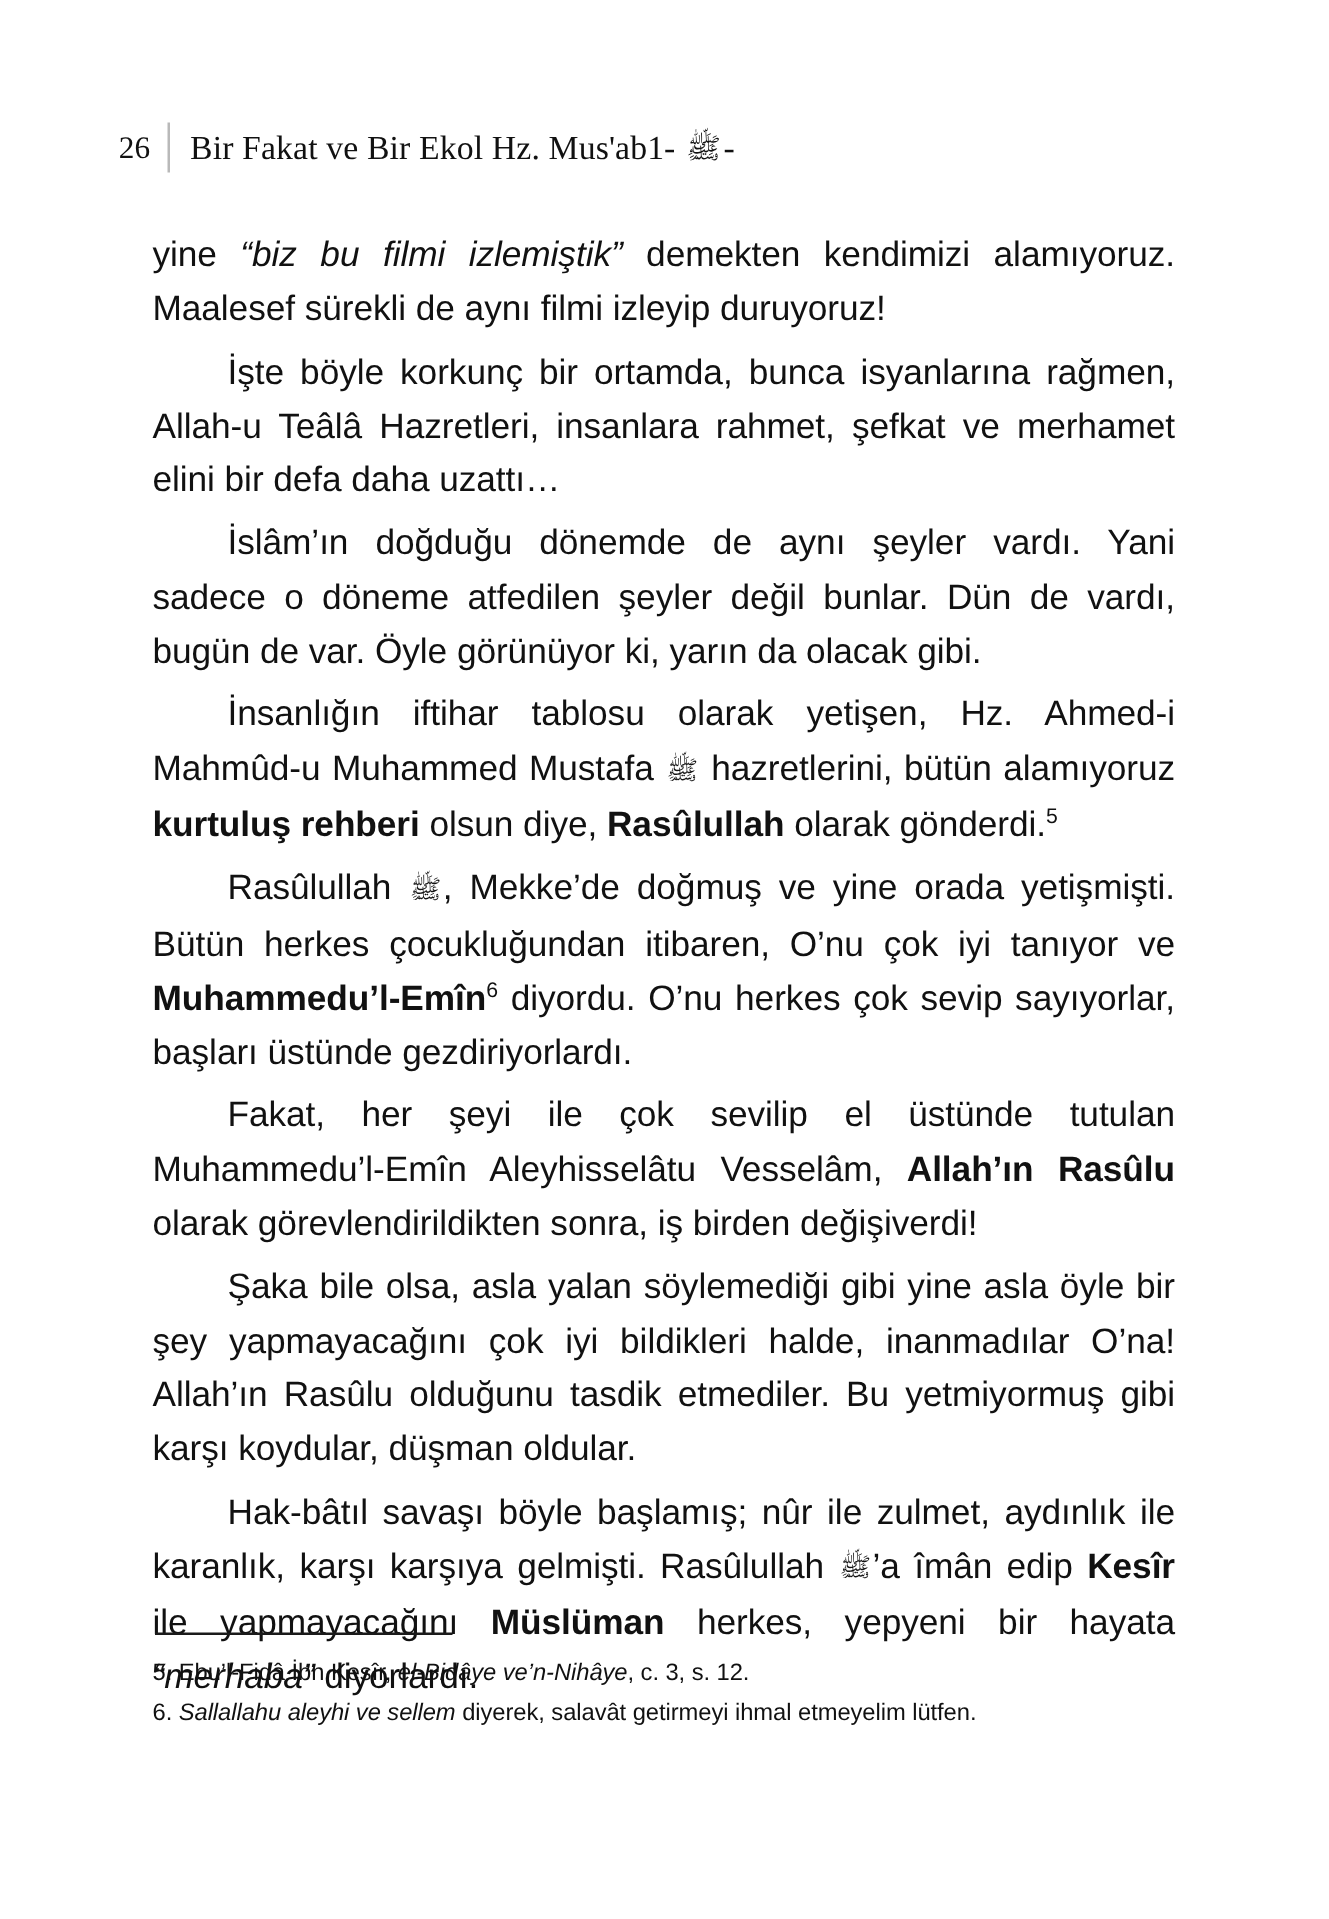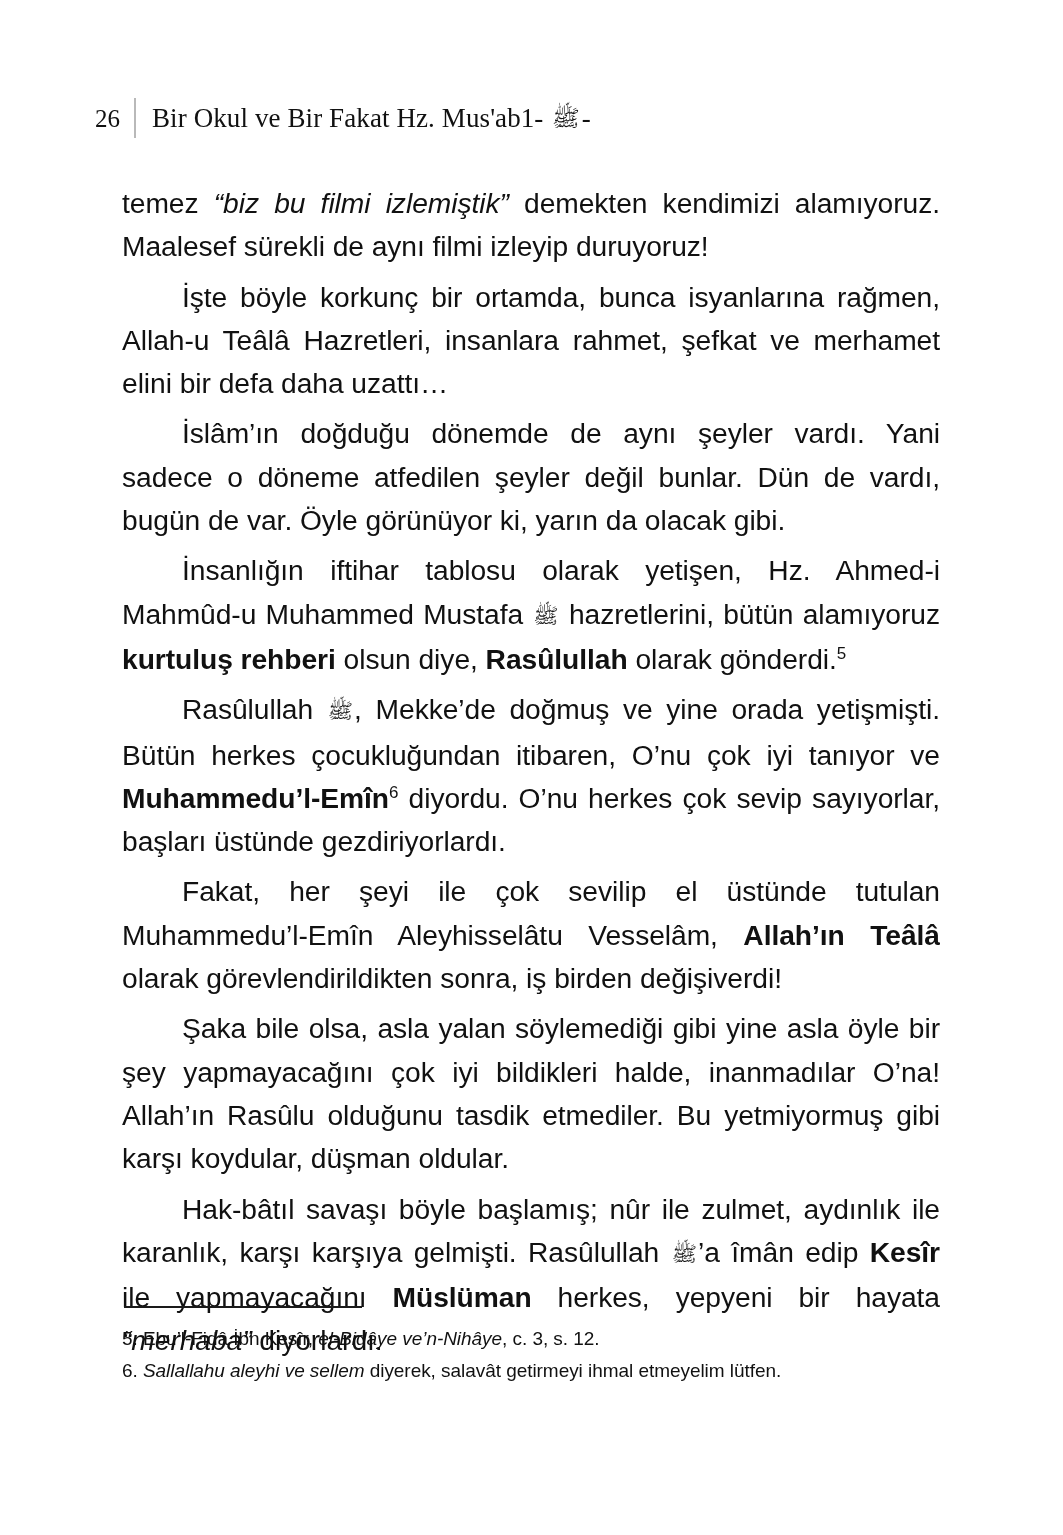--- a/index.html
+++ b/index.html
@@ -115,31 +115,31 @@
 </style>
 </head>
 <body>
 
 <div class="page">
 
   <div class="header">
     <span class="folio">26</span>
     <span class="header-rule"></span>
     <span class="header-title">
-      <span>Bir Okul ve Bir Fakat </span><span class="bold">Hz. Mus'ab</span><span class="calig">ﷺ</span> <span>-1-</span>
+      <span>Bir Fakat ve Bir Ekol </span><span class="bold">Hz. Mus'ab</span><span class="calig">ﷺ</span> <span>-1-</span>
     </span>
   </div>
 
   <div class="body-block">
-      <p class="para first"><span>temez </span><i>“biz bu filmi izlemiştik”</i><span> demekten kendimizi alamıyoruz. Maalesef sürekli de aynı filmi izleyip duruyoruz!</span></p>
+      <p class="para first"><span>yine </span><i>“biz bu filmi izlemiştik”</i><span> demekten kendimizi alamıyoruz. Maalesef sürekli de aynı filmi izleyip duruyoruz!</span></p>
       <p class="para"><span>İşte böyle korkunç bir ortamda, bunca isyanlarına rağmen, Allah-u Teâlâ Hazretleri, insanlara rahmet, şefkat ve merhamet elini bir defa daha uzattı…</span></p>
       <p class="para"><span>İslâm’ın doğduğu dönemde de aynı şeyler vardı. Yani sadece o döneme atfedilen şeyler değil bunlar. Dün de vardı, bugün de var. Öyle görünüyor ki, yarın da olacak gibi.</span></p>
       <p class="para"><span>İnsanlığın iftihar tablosu olarak yetişen, Hz. Ahmed-i Mahmûd-u Muhammed Mustafa </span><span class="calig-sm">ﷺ</span><span> hazretlerini, bütün alamıyoruz </span><b>kurtuluş rehberi</b><span> olsun diye, </span><b>Rasûlullah</b><span> olarak gönderdi.</span><sup class="fn">5</sup></p>
       <p class="para"><span>Rasûlullah </span><span class="calig-sm">ﷺ</span><span>, Mekke’de doğmuş ve yine orada yetişmişti. Bütün herkes çocukluğundan itibaren, O’nu çok iyi tanıyor ve </span><b>Muhammedu’l-Emîn</b><sup class="fn">6</sup><span> diyordu. O’nu herkes çok sevip sayıyorlar, başları üstünde gezdiriyorlardı.</span></p>
-      <p class="para"><span>Fakat, her şeyi ile çok sevilip el üstünde tutulan Muhammedu’l-Emîn Aleyhisselâtu Vesselâm, </span><b>Allah’ın Teâlâ</b><span> olarak görevlendirildikten sonra, iş birden değişiverdi!</span></p>
+      <p class="para"><span>Fakat, her şeyi ile çok sevilip el üstünde tutulan Muhammedu’l-Emîn Aleyhisselâtu Vesselâm, </span><b>Allah’ın Rasûlu</b><span> olarak görevlendirildikten sonra, iş birden değişiverdi!</span></p>
       <p class="para"><span>Şaka bile olsa, asla yalan söylemediği gibi yine asla öyle bir şey yapmayacağını çok iyi bildikleri halde, inanmadılar O’na! Allah’ın Rasûlu olduğunu tasdik etmediler. Bu yetmiyormuş gibi karşı koydular, düşman oldular.</span></p>
       <p class="para"><span>Hak-bâtıl savaşı böyle başlamış; nûr ile zulmet, aydınlık ile karanlık, karşı karşıya gelmişti. Rasûlullah </span><span class="calig-sm">ﷺ</span><span>’a îmân edip </span><b>Kesîr</b><span> ile yapmayacağını </span><b>Müslüman</b><span> herkes, yepyeni bir hayata </span><i>“merhaba”</i><span> diyorlardı.</span></p>
     </div>
 
   <div class="footnotes">
     <div class="fn-rule"></div>
     <div id="fn-list">
         <div class="fn-item"><span>5. Ebu’l-Fidâ İbn Kesîr, </span><i>el-Bidâye ve’n-Nihâye</i><span>, c. 3, s. 12.</span></div>
         <div class="fn-item"><span>6. </span><i>Sallallahu aleyhi ve sellem</i><span> diyerek, salavât getirmeyi ihmal etmeyelim lütfen.</span></div>
       </div>

